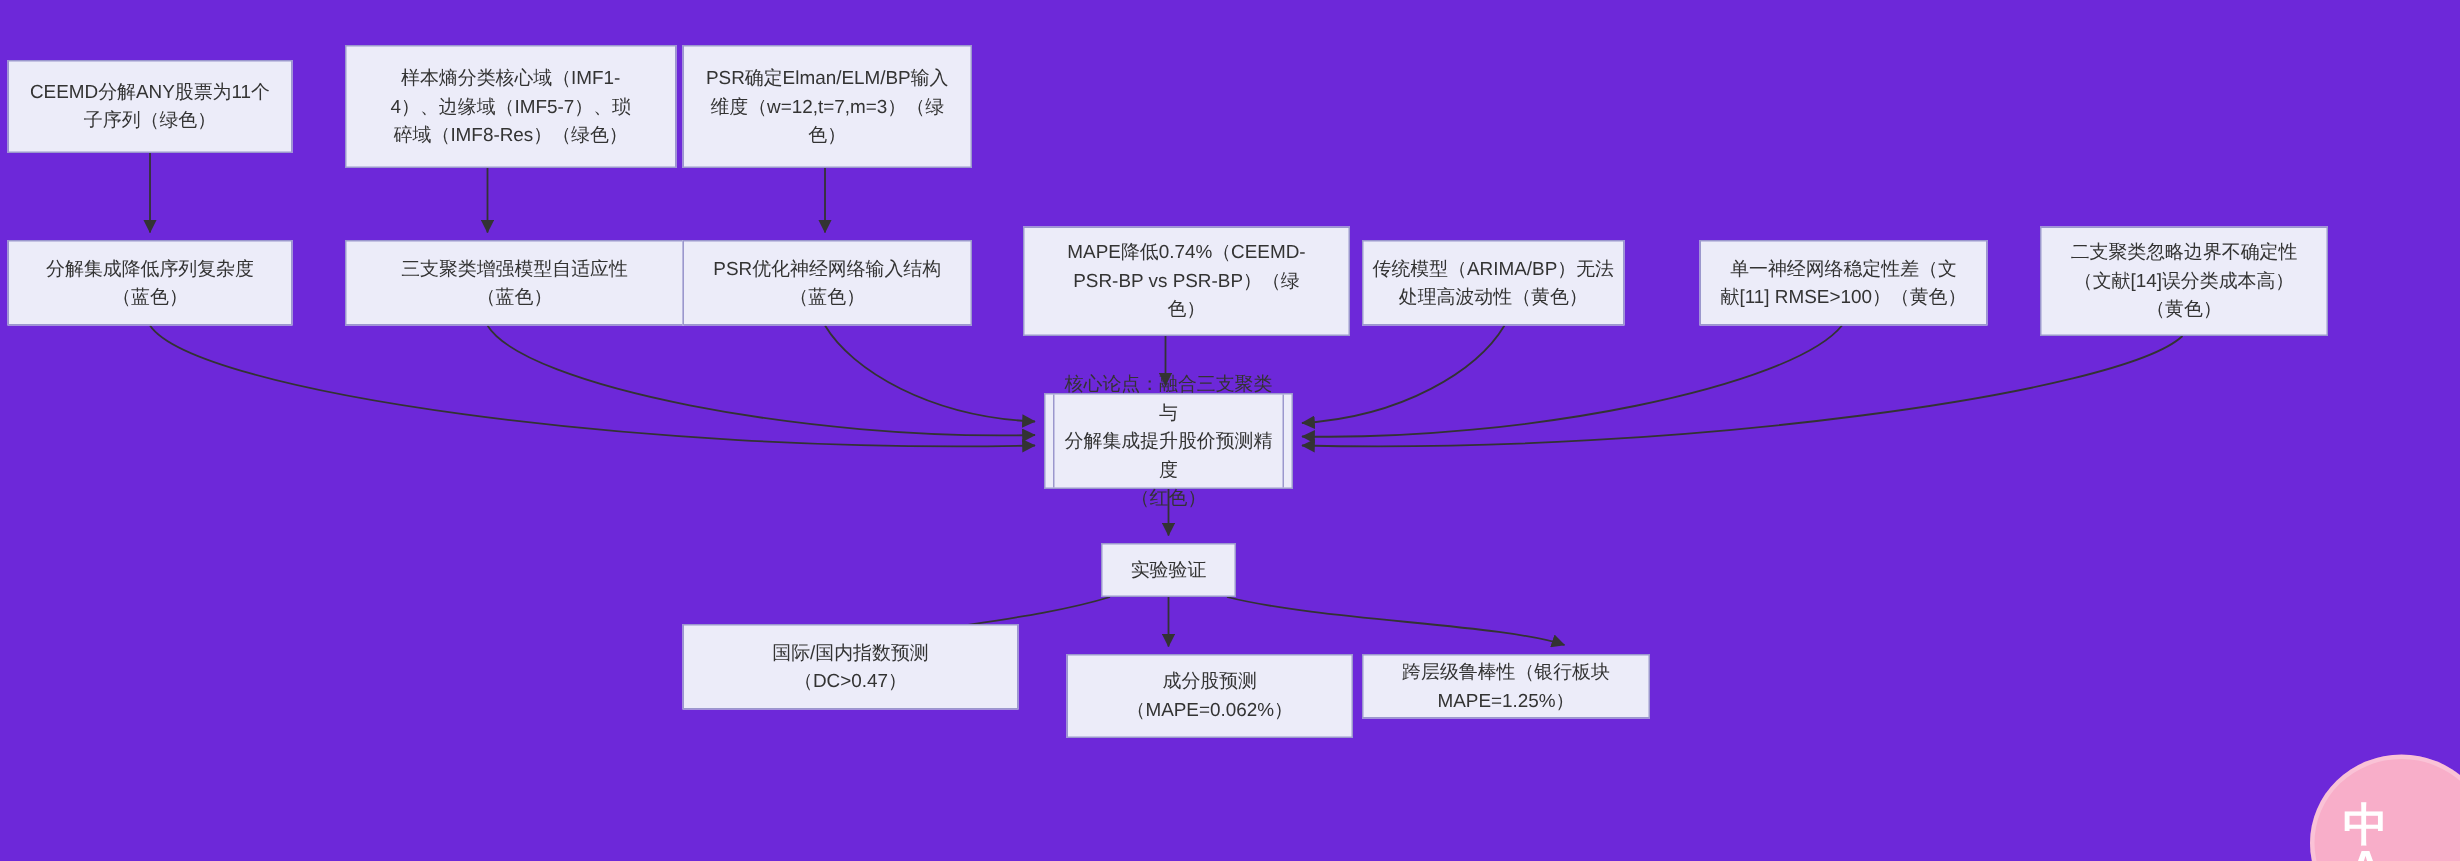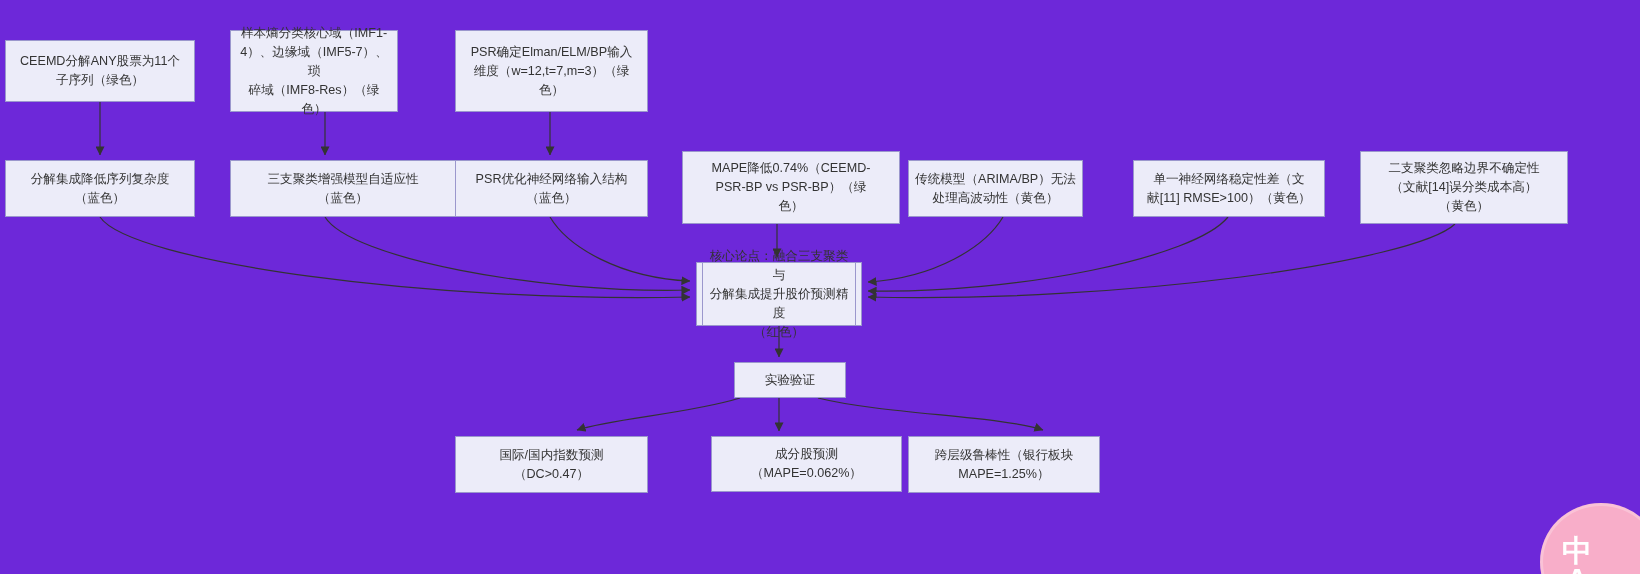--- a/index.html
+++ b/index.html
@@ -69,21 +69,21 @@
     <path class="edge" d="M1455 224 C 1415 262, 1120 303, 868 297" marker-end="url(#arrow)"></path>
     <path class="edge" d="M779 326 L779 357" marker-end="url(#arrow)"></path>
     <path class="edge" d="M740 398 C 688 414, 614 418, 577 430" marker-end="url(#arrow)"></path>
     <path class="edge" d="M779 398 L779 431" marker-end="url(#arrow)"></path>
     <path class="edge" d="M818 398 C 882 414, 1002 416, 1043 430" marker-end="url(#arrow)"></path>
   </svg>
 
   <div class="node" style="left:5px;top:40px;width:190px;height:62px">CEEMD分解ANY股票为11个
 子序列（绿色）</div>
 
-  <div class="node" style="left:230px;top:30px;width:168px;height:82px">样本熵分类核心域（IMF1-
+  <div class="node" style="left:230px;top:30px;width:221px;height:82px">样本熵分类核心域（IMF1-
 4）、边缘域（IMF5-7）、琐
 碎域（IMF8-Res）（绿色）</div>
 
   <div class="node" style="left:455px;top:30px;width:193px;height:82px">PSR确定Elman/ELM/BP输入
 维度（w=12,t=7,m=3）（绿
 色）</div>
 
   <div class="node" style="left:5px;top:160px;width:190px;height:57px">分解集成降低序列复杂度
 （蓝色）</div>
 
@@ -96,37 +96,37 @@
   <div class="node" style="left:682px;top:151px;width:218px;height:73px">MAPE降低0.74%（CEEMD-
 PSR-BP vs PSR-BP）（绿
 色）</div>
 
   <div class="node" style="left:908px;top:160px;width:175px;height:57px">传统模型（ARIMA/BP）无法
 处理高波动性（黄色）</div>
 
   <div class="node" style="left:1133px;top:160px;width:192px;height:57px">单一神经网络稳定性差（文
 献[11] RMSE&gt;100）（黄色）</div>
 
-  <div class="node" style="left:1360px;top:151px;width:208px;height:73px">二支聚类忽略边界不确定性
+  <div class="node" style="left:1360px;top:151px;width:192px;height:73px">二支聚类忽略边界不确定性
 （文献[14]误分类成本高）
 （黄色）</div>
 
   <div class="node subroutine" style="left:696px;top:262px;width:166px;height:64px;padding:14px 10px">核心论点：融合三支聚类与
 分解集成提升股价预测精度
 （红色）</div>
 
-  <div class="node" style="left:734px;top:362px;width:112px;height:36px">实验验证</div>
+  <div class="node" style="left:734px;top:362px;width:90px;height:36px">实验验证</div>
 
-  <div class="node" style="left:455px;top:436px;width:193px;height:57px">国际/国内指数预测
+  <div class="node" style="left:455px;top:416px;width:224px;height:57px">国际/国内指数预测
 （DC&gt;0.47）</div>
 
   <div class="node" style="left:711px;top:436px;width:191px;height:56px">成分股预测
 （MAPE=0.062%）</div>
 
-  <div class="node" style="left:908px;top:436px;width:192px;height:57px">跨层级鲁棒性（银行板块
+  <div class="node" style="left:908px;top:436px;width:192px;height:43px">跨层级鲁棒性（银行板块
 MAPE=1.25%）</div>
 
   <div class="badge">
     <span>中
 A</span>
   </div>
 
 </div>
 
 </body></html>

